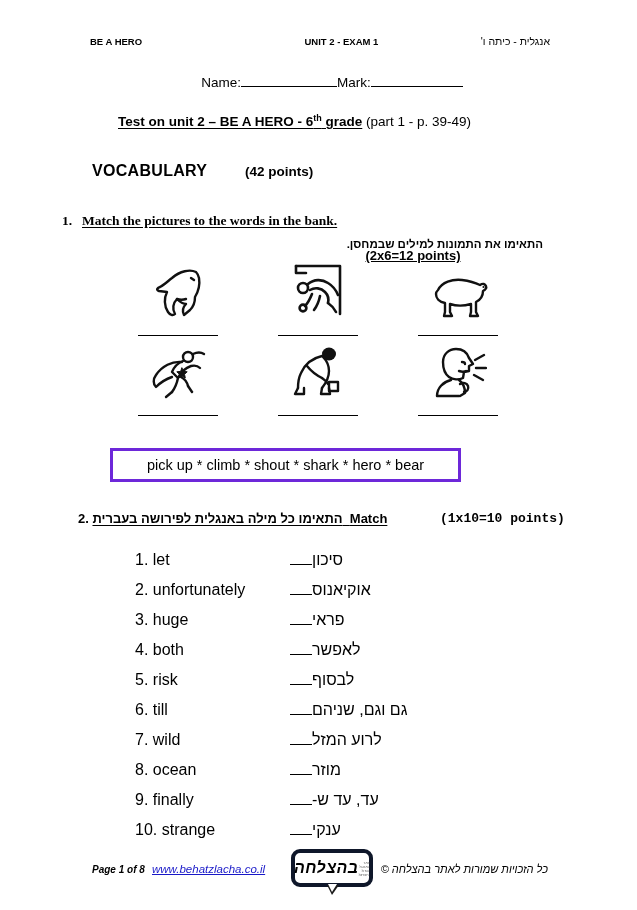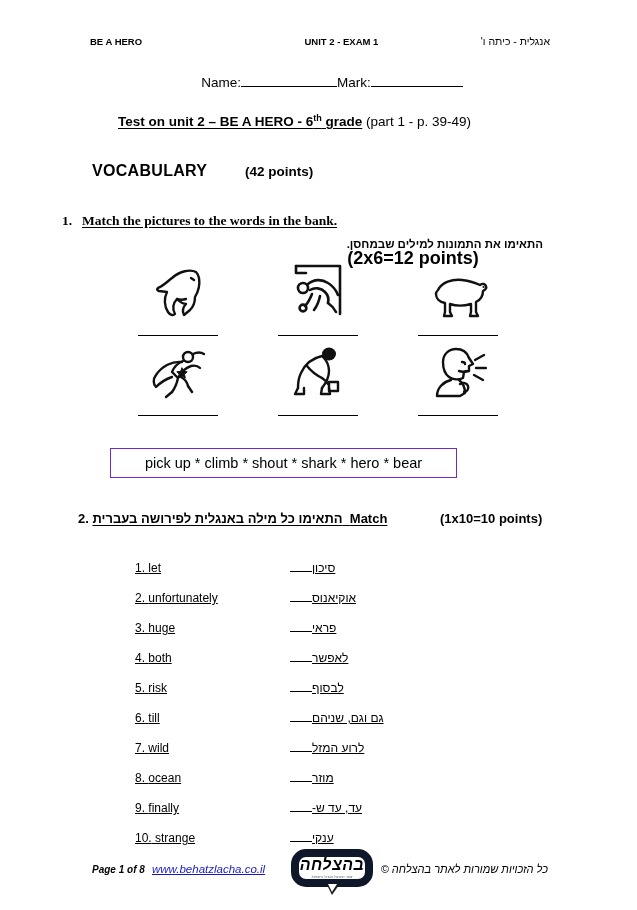--- a/index.html
+++ b/index.html
@@ -120,22 +120,23 @@
     direction: rtl;
     font-size: 11.5px;
     font-weight: bold;
   }
   .q1-pts {
     position: absolute;
     top: 248px;
     left: 303px;
     width: 220px;
     text-align: center;
-    font-size: 18px;
-    font-weight: bold;
+    font-size: 13px;
+    font-weight: bold;
+    text-decoration: underline;
   }
 
   
   .pic-grid {
     position: absolute;
     top: 262px;
     left: 108px;
     width: 420px;
   }
   .pic-row {
@@ -162,21 +163,21 @@
     height: 1px;
   }
 
   
   .wordbank {
     position: absolute;
     top: 448px;
     left: 110px;
     width: 345px;
     height: 28px;
-    border: 1px solid #6d28d9;
+    border: 3px solid #6d28d9;
     display: flex;
     align-items: center;
     justify-content: center;
     font-size: 14.5px;
   }
 
   
   .q2-line {
     position: absolute;
     top: 511px;
@@ -191,35 +192,35 @@
     direction: rtl;
     unicode-bidi: embed;
     display: inline-block;
   }
   .q2-pts {
     position: absolute;
     top: 511px;
     left: 440px;
     font-size: 13px;
     font-weight: bold;
+    font-family: Liberation Mono, monospace;
   }
 
   
   .match-list {
     position: absolute;
     top: 545px;
     left: 135px;
     width: 300px;
   }
   .match-row {
     display: flex;
-    align-items: flex-end;
+    align-items: center;
     height: 30px;
-    font-size: 12px;
-    text-decoration: underline;
+    font-size: 16px;
   }
   .match-en {
     width: 150px;
     white-space: nowrap;
   }
   .match-he {
     direction: rtl;
     white-space: nowrap;
   }
   .match-blank {
@@ -265,25 +266,25 @@
   .logo {
     position: absolute;
     left: 291px;
     top: -12px;
     width: 82px;
     height: 42px;
   }
   .logo-bubble {
     width: 82px;
     height: 38px;
-    border: 8px solid #0f172a;
-    border-radius: 15px;
+    border: 4px solid #0f172a;
+    border-radius: 9px;
     background: #fff;
     display: flex;
-    flex-direction: column;
+    flex-direction: row;
     align-items: center;
     justify-content: center;
     box-sizing: border-box;
   }
   .logo-text {
     font-size: 16px;
     font-weight: bold;
     direction: rtl;
     letter-spacing: 0.5px;
     line-height: 1;

